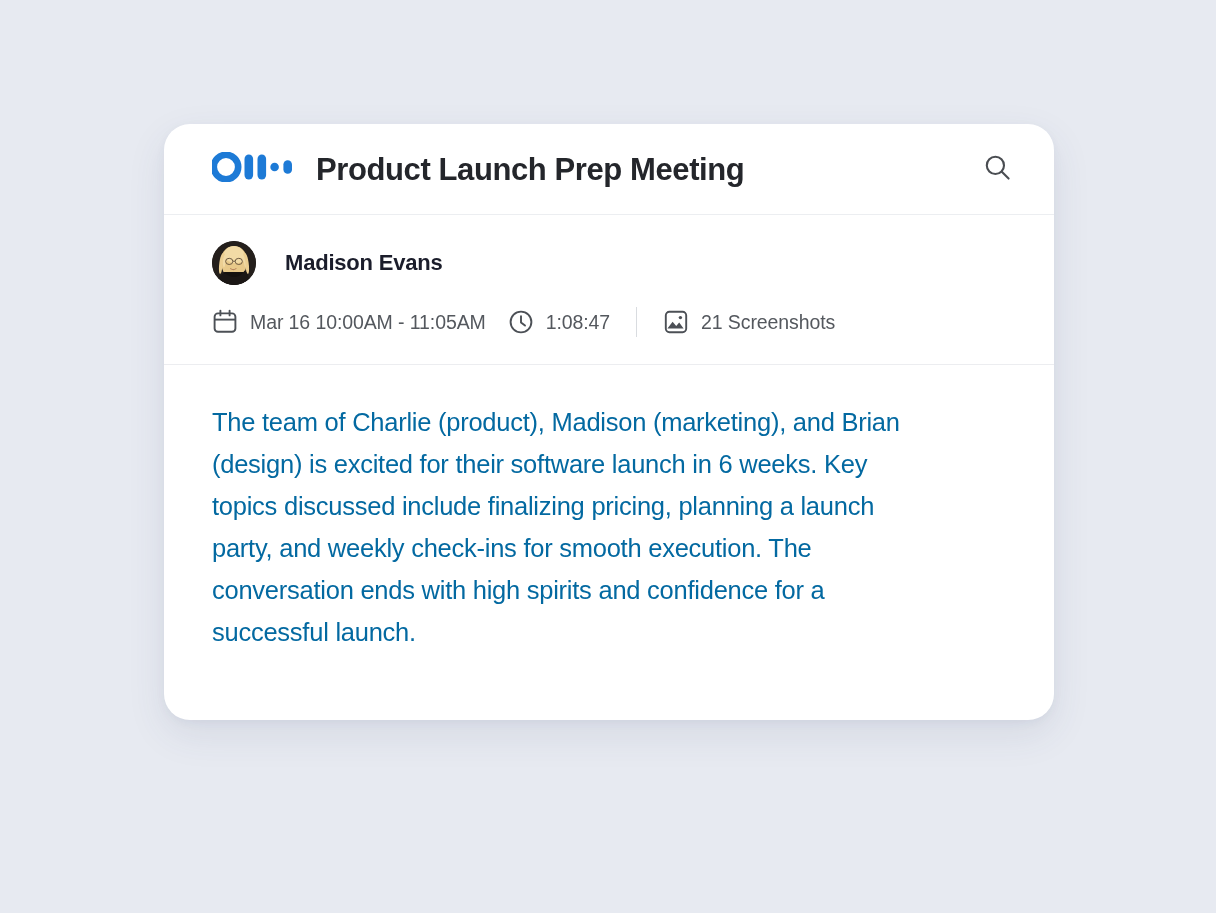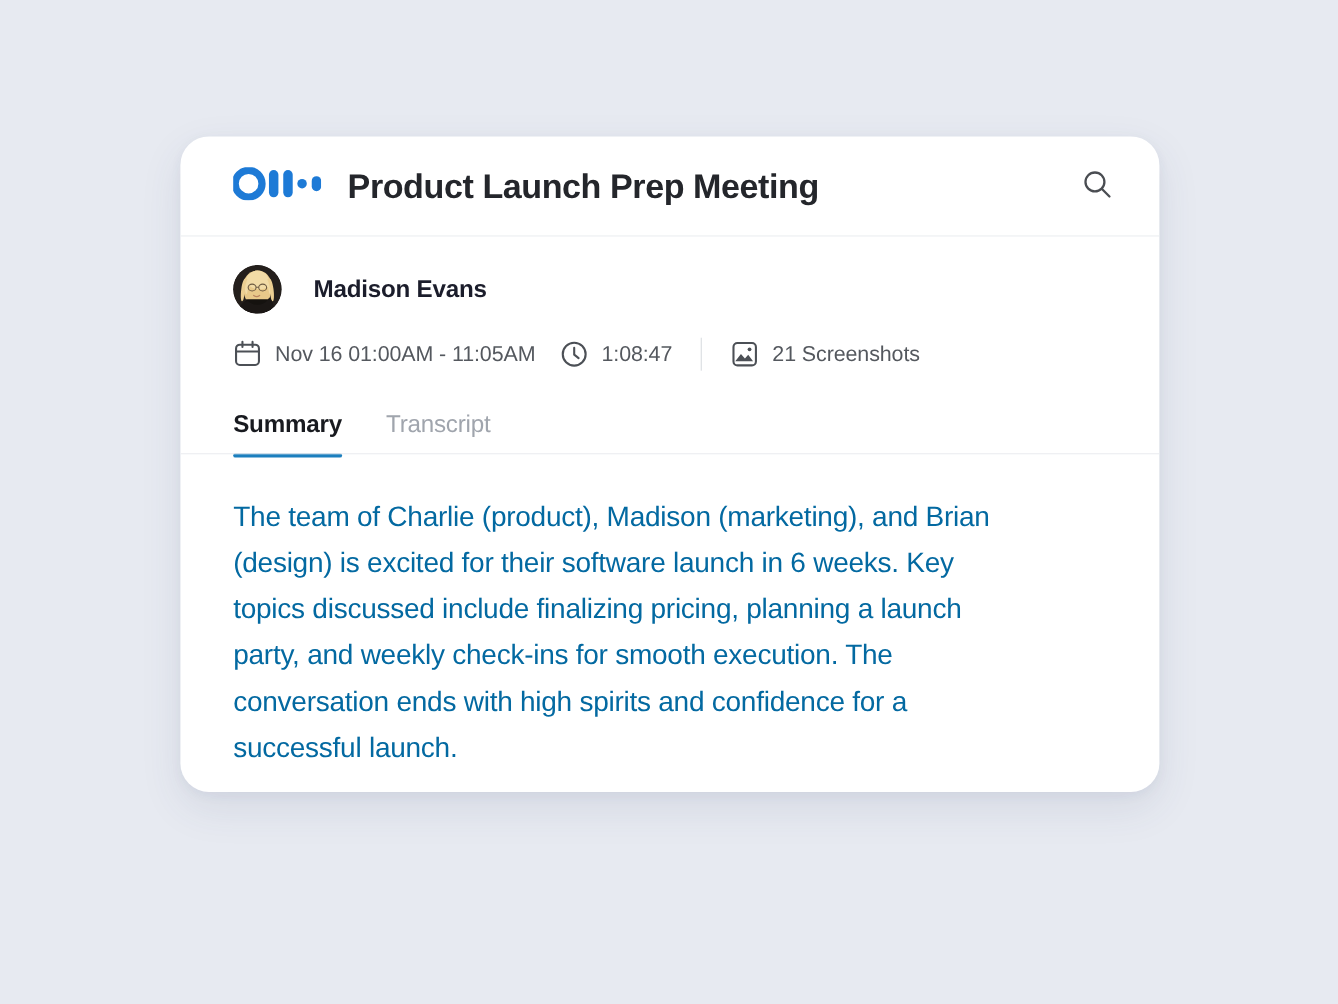--- a/index.html
+++ b/index.html
@@ -269,21 +269,21 @@
 
         <div class="detail-item">
           <span class="ico">
             <svg width="26" height="26" viewBox="0 0 26 26" fill="none" xmlns="http://www.w3.org/2000/svg">
               <rect x="2.6" y="4.4" width="20.8" height="18.4" rx="3.4" stroke="#4c5056" stroke-width="1.9"></rect>
               <line x1="2.6" y1="10.6" x2="23.4" y2="10.6" stroke="#4c5056" stroke-width="1.9"></line>
               <line x1="8.4" y1="1.8" x2="8.4" y2="6.4" stroke="#4c5056" stroke-width="1.9" stroke-linecap="round"></line>
               <line x1="17.6" y1="1.8" x2="17.6" y2="6.4" stroke="#4c5056" stroke-width="1.9" stroke-linecap="round"></line>
             </svg>
           </span>
-          <span>Nov 16 01:00AM - 11:05AM</span>
+          <span>Mar 16 10:00AM - 11:05AM</span>
         </div>
 
         <div class="detail-gap-sm"></div>
 
         <div class="detail-item">
           <span class="ico">
             <svg width="26" height="26" viewBox="0 0 26 26" fill="none" xmlns="http://www.w3.org/2000/svg">
               <circle cx="13" cy="13" r="10.4" stroke="#4c5056" stroke-width="1.9"></circle>
               <path d="M13 7.2V13.4l4 3.2" stroke="#4c5056" stroke-width="1.9" stroke-linecap="round" stroke-linejoin="round"></path>
             </svg>
@@ -301,28 +301,19 @@
               <circle cx="17.4" cy="8.6" r="1.7" fill="#4c5056"></circle>
             </svg>
           </span>
           <span>21 Screenshots</span>
         </div>
 
       </div>
     </div>
 
     <div class="tabs-wrap">
-      <div class="tabs">
-        <button class="tab active">
-          <span>Summary</span>
-          <span class="tab-underline"></span>
-        </button>
-        <button class="tab inactive">
-          <span>Transcript</span>
-        </button>
-      </div>
       <div class="tabs-rule"></div>
     </div>
 
     <div class="summary-body">The team of Charlie (product), Madison (marketing), and Brian (design) is excited for their software launch in 6 weeks. Key topics discussed include finalizing pricing, planning a launch party, and weekly check-ins for smooth execution. The conversation ends with high spirits and confidence for a successful launch.</div>
 
   </div>
 </div>
 
 </body></html>

